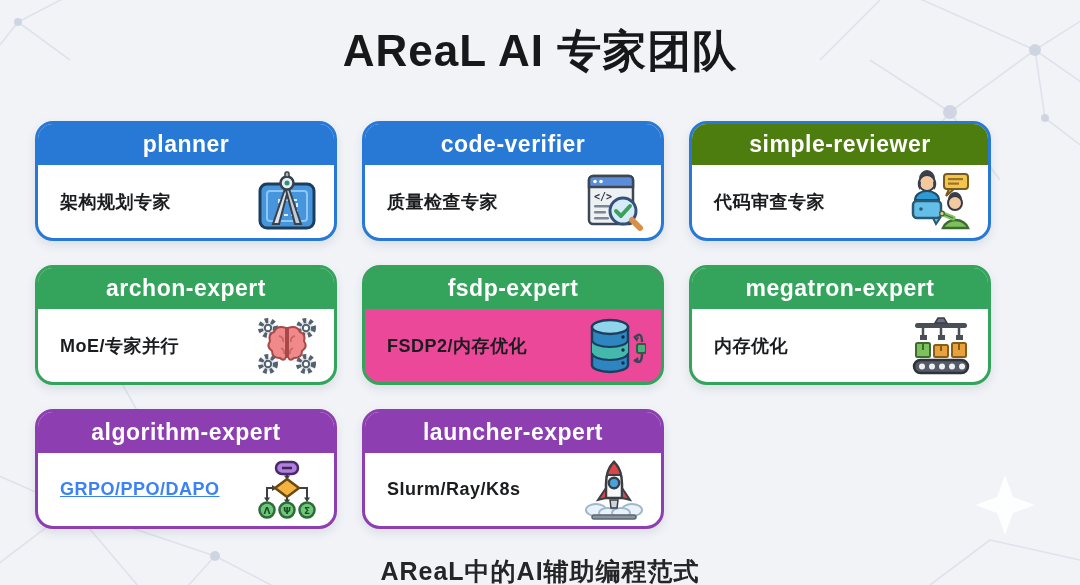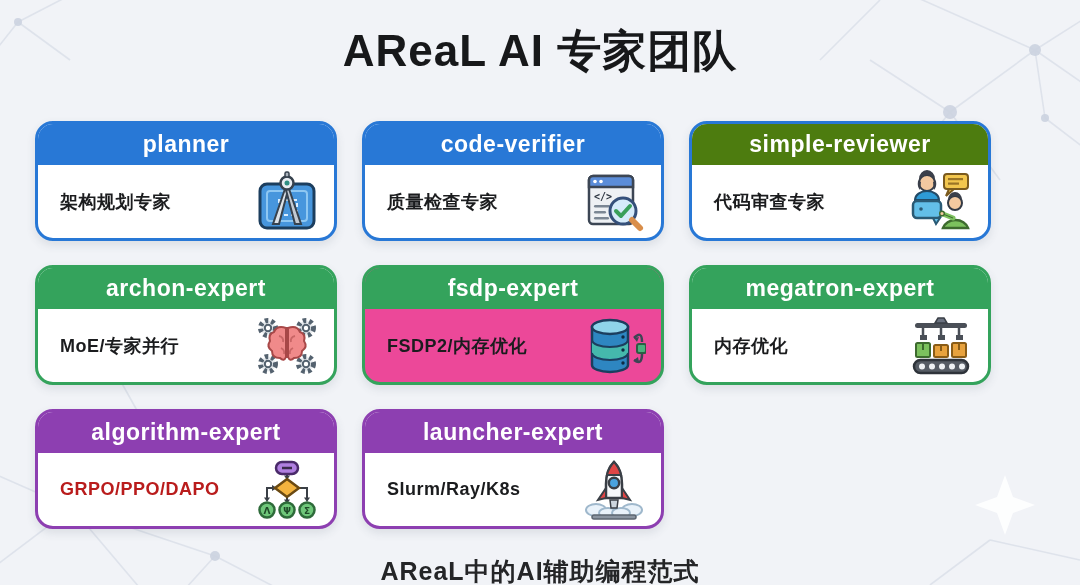--- a/index.html
+++ b/index.html
@@ -279,21 +279,21 @@
   </svg>
 </span>
     </div>
   </div>
 
   <div class="card" style="border-color: rgb(141, 63, 177); background: rgb(255, 255, 255);">
     <div class="card-header" style="background: rgb(141, 63, 177); color: rgb(255, 255, 255);">
       <span>algorithm-expert</span>
     </div>
     <div class="card-body">
-      <span class="card-label" style="color: #b91c1c;">GRPO/PPO/DAPO</span>
+      <span class="card-label" style="color: #3b82f6; text-decoration: underline;">GRPO/PPO/DAPO</span>
       <span class="card-icon">
   <svg viewBox="0 0 64 64">
     <g stroke="#3a3f46" stroke-width="2" fill="none">
       <line x1="32" y1="15" x2="32" y2="20"></line>
       <path d="M20 30 h-8 v12 M32 38 v6 M44 30 h8 v12"></path>
     </g>
     <g fill="#3a3f46">
       <path d="M32 22 l-3 -4.5 h6 Z"></path>
       <path d="M12 44 l-3 -4.5 h6 Z"></path>
       <path d="M32 46 l-3 -4.5 h6 Z"></path>

